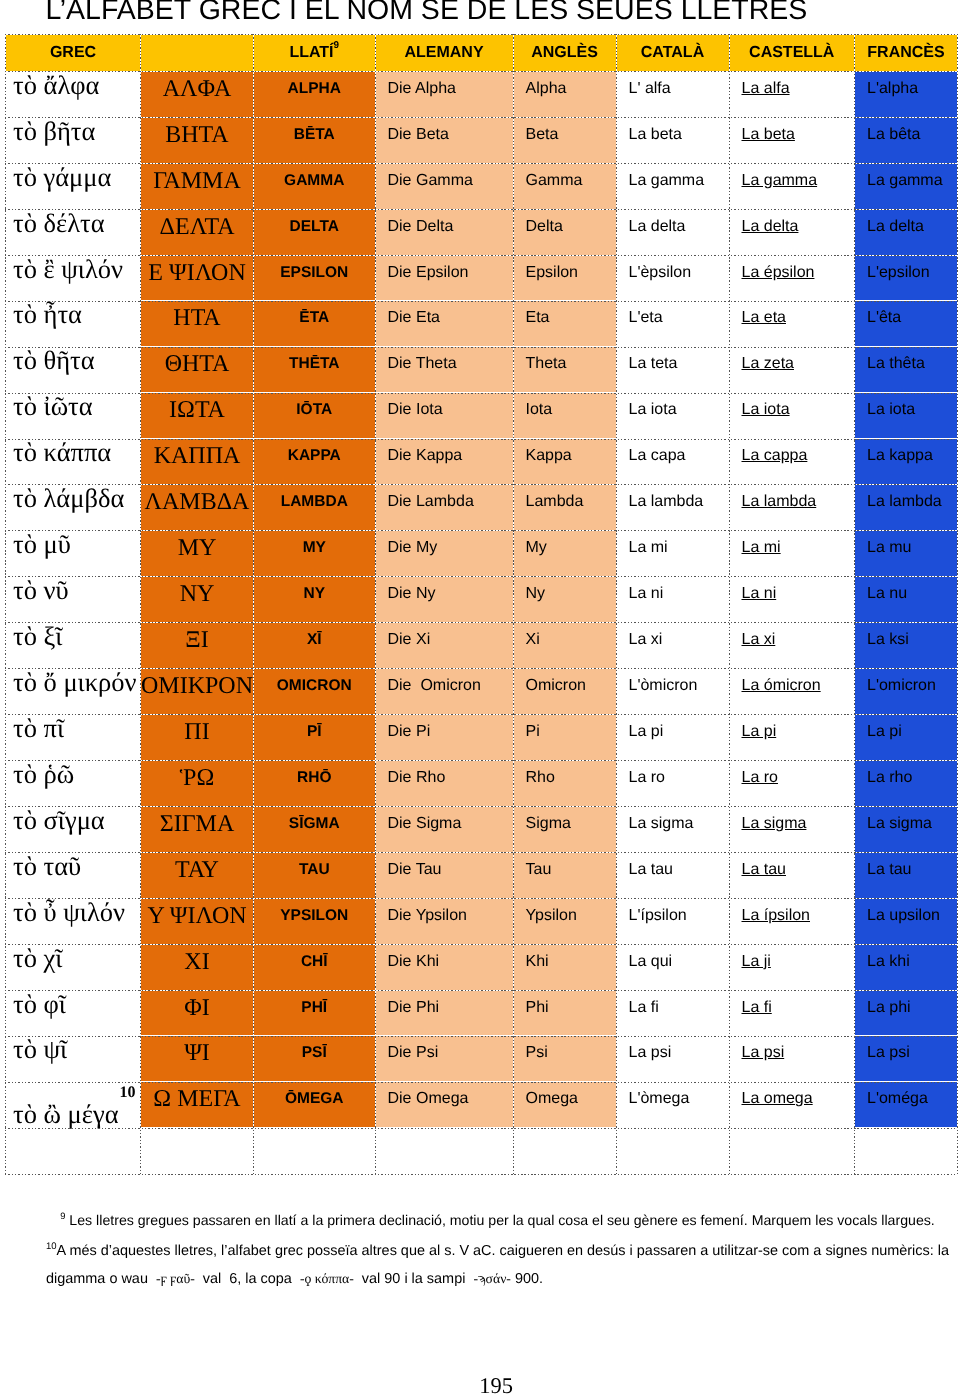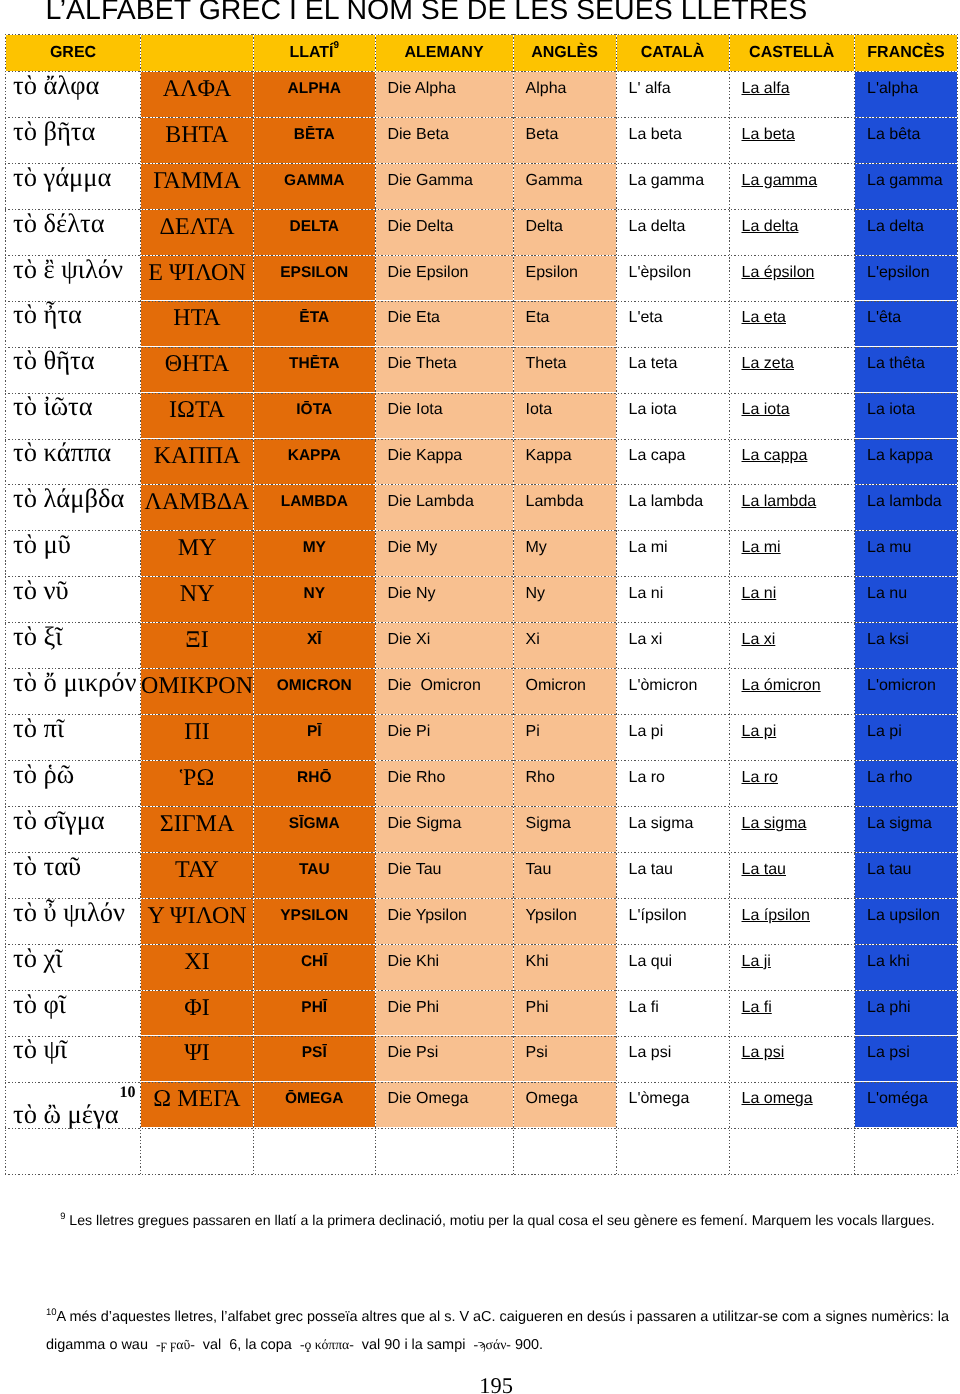--- a/index.html
+++ b/index.html
@@ -29,21 +29,21 @@
   .c6>span{font-size:16px;top:8px;padding-left:12px;}
   .c7{background:#fff;}
   .c7>span{font-size:16px;top:8px;padding-left:12px;text-decoration:underline;}
   .c8{background:#1d4ed8;}
   .c8>span{font-size:16px;top:8px;padding-left:12px;}
   #grid{position:absolute;left:5px;top:34px;width:952px;height:1140px;pointer-events:none;z-index:5;}
   #grid i{position:absolute;display:block;background:repeating-linear-gradient(to right,#555 0 1.4px,rgba(255,255,255,0) 1.4px 3.33px);height:1px;left:0;width:952px;}
   #grid b{position:absolute;display:block;background:repeating-linear-gradient(to bottom,#555 0 1.4px,rgba(255,255,255,0) 1.4px 3.33px);width:1px;top:0;height:1140px;}
   .fn{position:absolute;left:46px;font-size:14.45px;line-height:22px;width:903px;text-align:left;}
   #fn9{top:1208.5px;font-size:14.15px;text-align:center;}
-  #fn10{top:1305px;line-height:25.6px;}
+  #fn10{top:1239px;line-height:25.6px;}
   sup{font-size:0.62em;vertical-align:baseline;position:relative;top:-0.85em;font-weight:bold;}
   sup.lastsup{position:absolute;right:4.5px;top:2.5px;vertical-align:baseline;font-family:"Liberation Serif",serif;font-size:16px;font-weight:bold;line-height:1;}
   tr:last-child .c1>span{top:17px;}
   .fn .gk{font-family:"Liberation Serif",serif;font-size:0.95em;}
   .fn span{white-space:pre-wrap;}
   .fn sup{font-weight:normal;font-size:0.66em;top:-0.62em;}
   #page-number{position:absolute;left:16px;top:1375px;width:960px;text-align:center;
       font-family:"Liberation Serif",serif;font-size:22.5px;line-height:1;}
 </style>
 </head>

